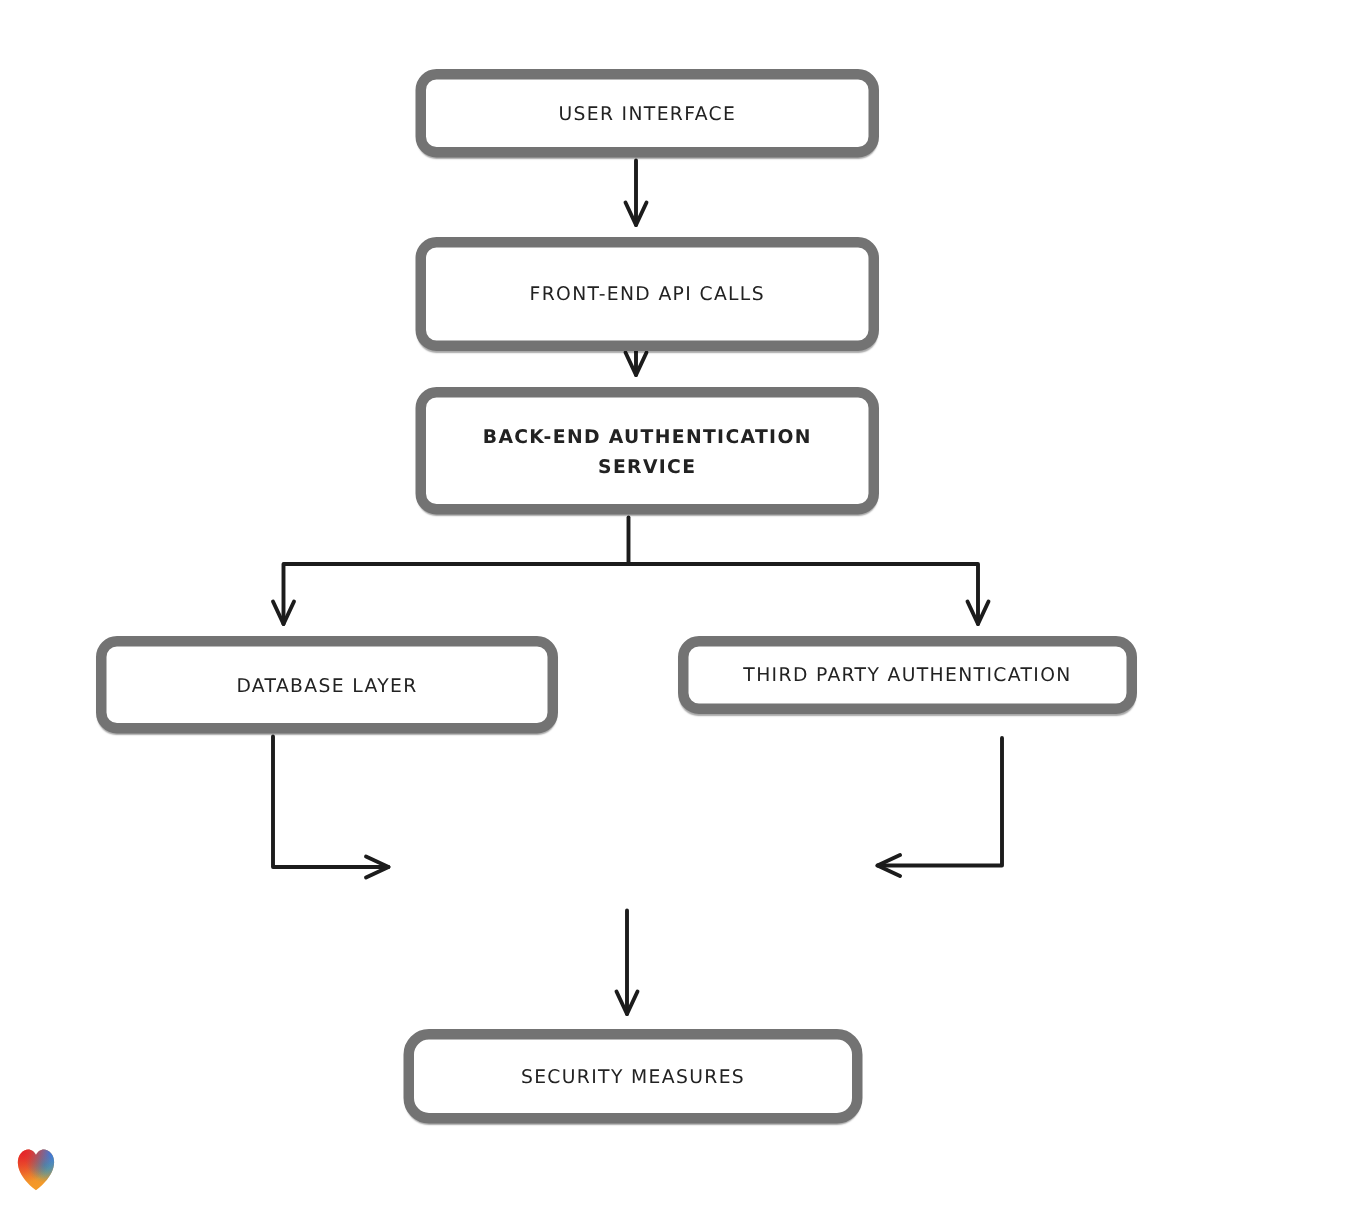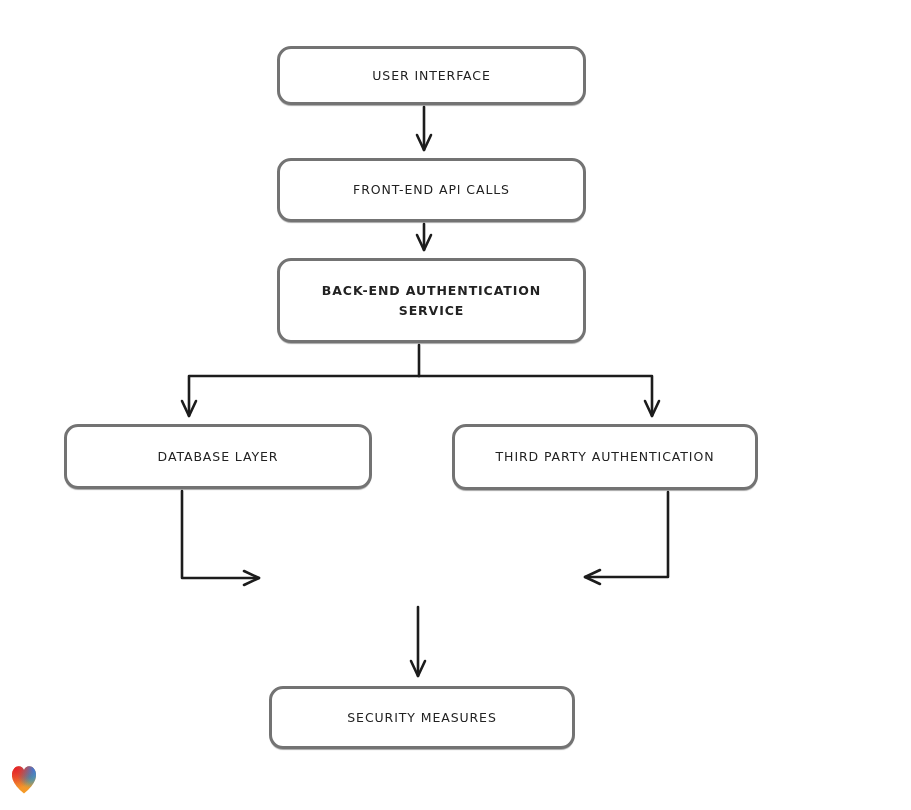--- a/index.html
+++ b/index.html
@@ -21,47 +21,47 @@
     width: 911px; height: 810px;
     pointer-events: none;
   }
   .node {
     position: absolute;
     display: flex;
     align-items: center;
     justify-content: center;
     text-align: center;
     background: #ffffff;
-    border: 3px solid #737373;
+    border: 7px solid #737373;
     border-radius: 14px;
     box-sizing: border-box;
     box-shadow: 0 2px 1px -1px rgba(0,0,0,0.35);
     cursor: default;
   }
   .node .label {
     font-size: 12.5px;
     letter-spacing: 0.9px;
     line-height: 1.6;
     color: #222222;
     white-space: nowrap;
     padding: 0 10px;
   }
   .node.multiline .label {
     white-space: normal;
     max-width: 238px;
     font-weight: bold;
   }
   
   #n-user-interface   { left: 277px; top: 46px;  width: 309px; height: 59px; }
-  #n-frontend-api     { left: 277px; top: 158px; width: 309px; height: 64px; }
+  #n-frontend-api     { left: 277px; top: 158px; width: 309px; height: 76px; }
   #n-backend-auth     { left: 277px; top: 258px; width: 309px; height: 85px; }
   #n-database-layer   { left: 64px;  top: 424px; width: 308px; height: 65px; }
-  #n-third-party      { left: 452px; top: 424px; width: 306px; height: 66px; }
+  #n-third-party      { left: 452px; top: 424px; width: 306px; height: 52px; }
   #n-session-token    { left: 268px; top: 541px; width: 306px; height: 64px; }
-  #n-security         { left: 269px; top: 686px; width: 306px; height: 63px; }
+  #n-security         { left: 269px; top: 686px; width: 306px; height: 63px; border-radius: 17px; }
 
   .logo {
     position: absolute;
     left: 8px;
     top: 762px;
     width: 32px;
     height: 34px;
     cursor: pointer;
   }
   .heart {

